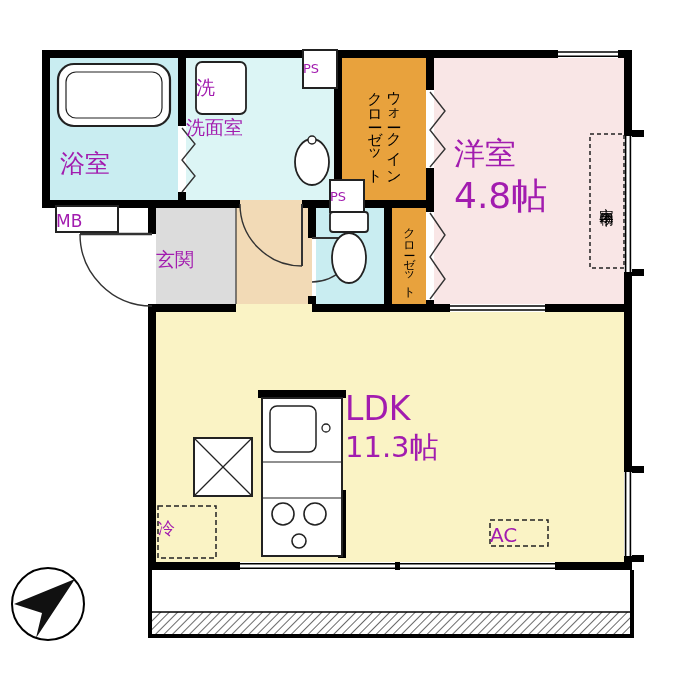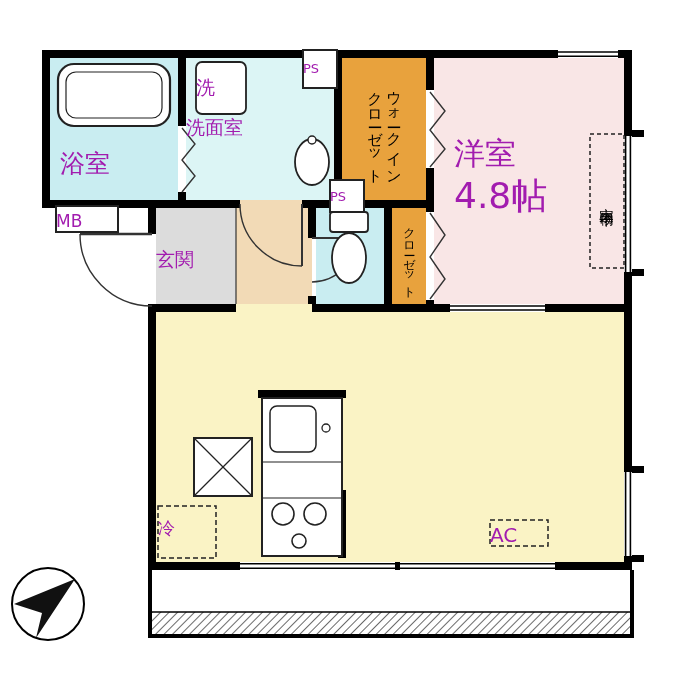--- a/index.html
+++ b/index.html
@@ -165,17 +165,21 @@
   <div class="vtxt" style="font-size:14px;">室内物干</div>
 </div>
 
 <div class="lbl" style="left:56px;top:211px;width:62px;font-size:17px;">MB</div>
 <div class="lbl" style="left:156px;top:248px;width:104px;font-size:19px;">玄関</div>
 
 <div class="vwrap" style="left:392px;top:212px;width:34px;height:88px;">
   <div class="vtxt" style="font-size:12px;letter-spacing:1px;">クローゼット</div>
 </div>
 
+<div class="lbl" style="left:345px;top:388px;width:210px;">
+  <span class="big1" style="display:block;font-size:33px;">LDK</span>
+  <span class="big2" style="display:block;font-size:29px;">11.3帖</span>
+</div>
 
 <div class="lbl" style="left:158px;top:518px;width:58px;font-size:17px;">冷</div>
 <div class="lbl" style="left:490px;top:523px;width:58px;font-size:20px;">AC</div>
 
 </div>
 
 </body></html>

